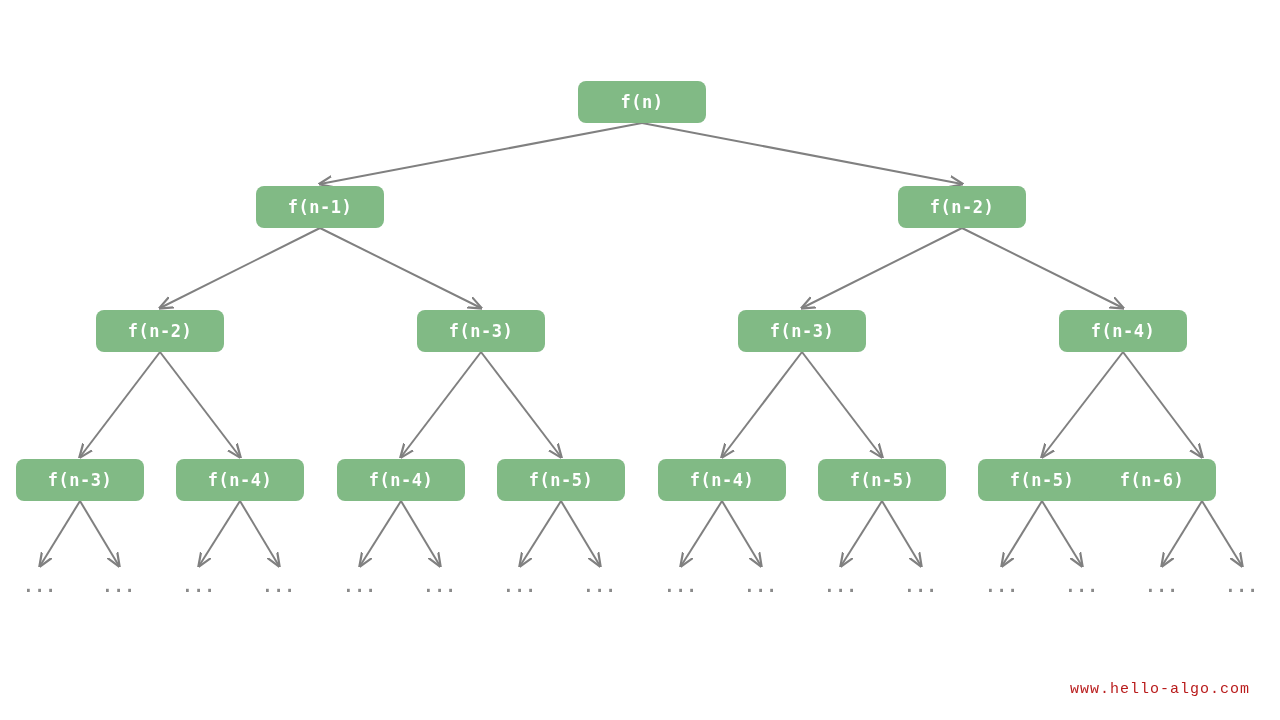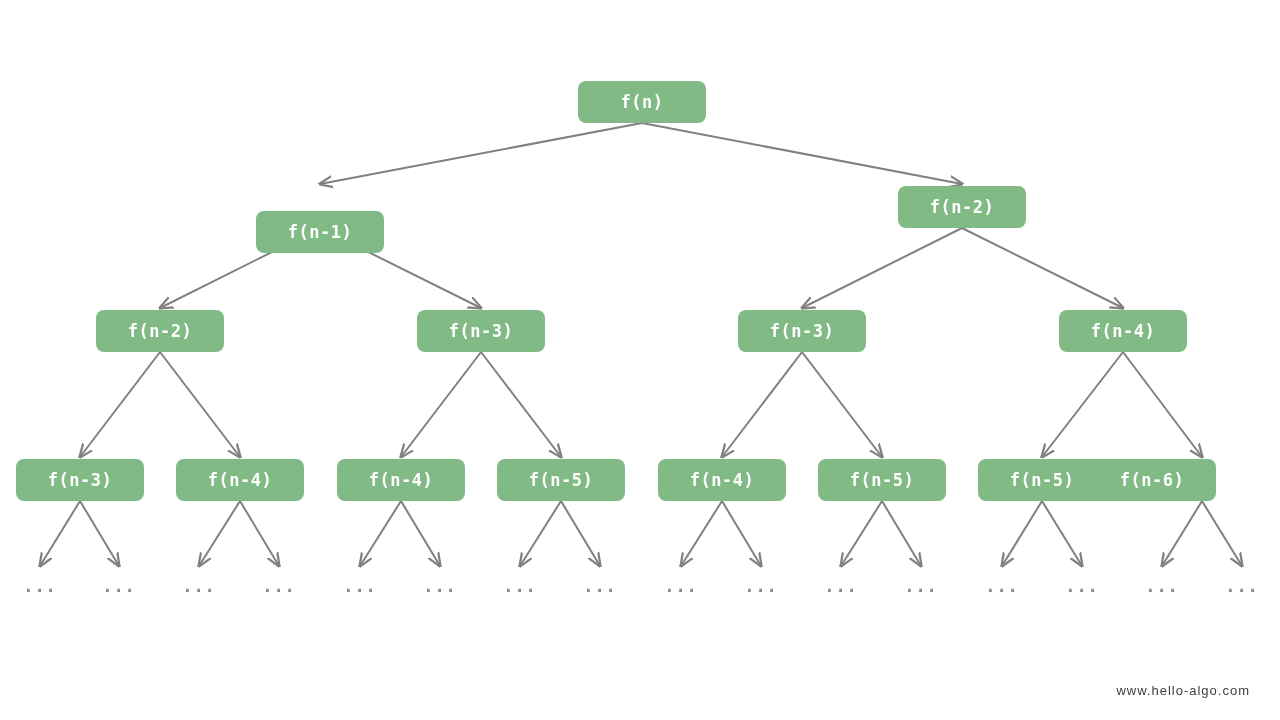--- a/index.html
+++ b/index.html
@@ -48,23 +48,23 @@
     letter-spacing: 1px;
     line-height: 1;
     transform: translate(-50%, -50%);
     z-index: 2;
     white-space: nowrap;
   }
   #watermark {
     position: absolute;
     right: 30px;
     bottom: 22px;
-    color: #404040;
-    font-family: Liberation Sans, sans-serif;
-    font-size: 13px;
+    color: #b91c1c;
+    font-family: Liberation Mono, monospace;
+    font-size: 15px;
     letter-spacing: 1px;
     white-space: nowrap;
     z-index: 2;
   }
 </style>
 </head>
 <body>
 
 <div id="canvas">
 
@@ -103,21 +103,21 @@
         <line x1="882" y1="501" x2="921" y2="566" stroke="#808080" stroke-width="2" marker-end="url(#arrowhead)"></line>
         <line x1="1042" y1="501" x2="1002" y2="566" stroke="#808080" stroke-width="2" marker-end="url(#arrowhead)"></line>
         <line x1="1042" y1="501" x2="1082" y2="566" stroke="#808080" stroke-width="2" marker-end="url(#arrowhead)"></line>
         <line x1="1202" y1="501" x2="1162" y2="566" stroke="#808080" stroke-width="2" marker-end="url(#arrowhead)"></line>
         <line x1="1202" y1="501" x2="1242" y2="566" stroke="#808080" stroke-width="2" marker-end="url(#arrowhead)"></line>
       </g>
   </svg>
 
   <div id="node-layer">
       <div class="node" style="left: 578px; top: 81px; width: 128px; height: 42px;">f(n)</div>
-      <div class="node" style="left: 256px; top: 186px; width: 128px; height: 42px; margin-top: 25px;">f(n-1)</div>
+      <div class="node" style="left: 256px; top: 186px; width: 128px; height: 42px;">f(n-1)</div>
       <div class="node" style="left: 898px; top: 186px; width: 128px; height: 42px;">f(n-2)</div>
       <div class="node" style="left: 96px; top: 310px; width: 128px; height: 42px;">f(n-2)</div>
       <div class="node" style="left: 417px; top: 310px; width: 128px; height: 42px;">f(n-3)</div>
       <div class="node" style="left: 738px; top: 310px; width: 128px; height: 42px;">f(n-3)</div>
       <div class="node" style="left: 1059px; top: 310px; width: 128px; height: 42px;">f(n-4)</div>
       <div class="node" style="left: 16px; top: 459px; width: 128px; height: 42px;">f(n-3)</div>
       <div class="node" style="left: 176px; top: 459px; width: 128px; height: 42px;">f(n-4)</div>
       <div class="node" style="left: 337px; top: 459px; width: 128px; height: 42px;">f(n-4)</div>
       <div class="node" style="left: 497px; top: 459px; width: 128px; height: 42px;">f(n-5)</div>
       <div class="node" style="left: 658px; top: 459px; width: 128px; height: 42px;">f(n-4)</div>

